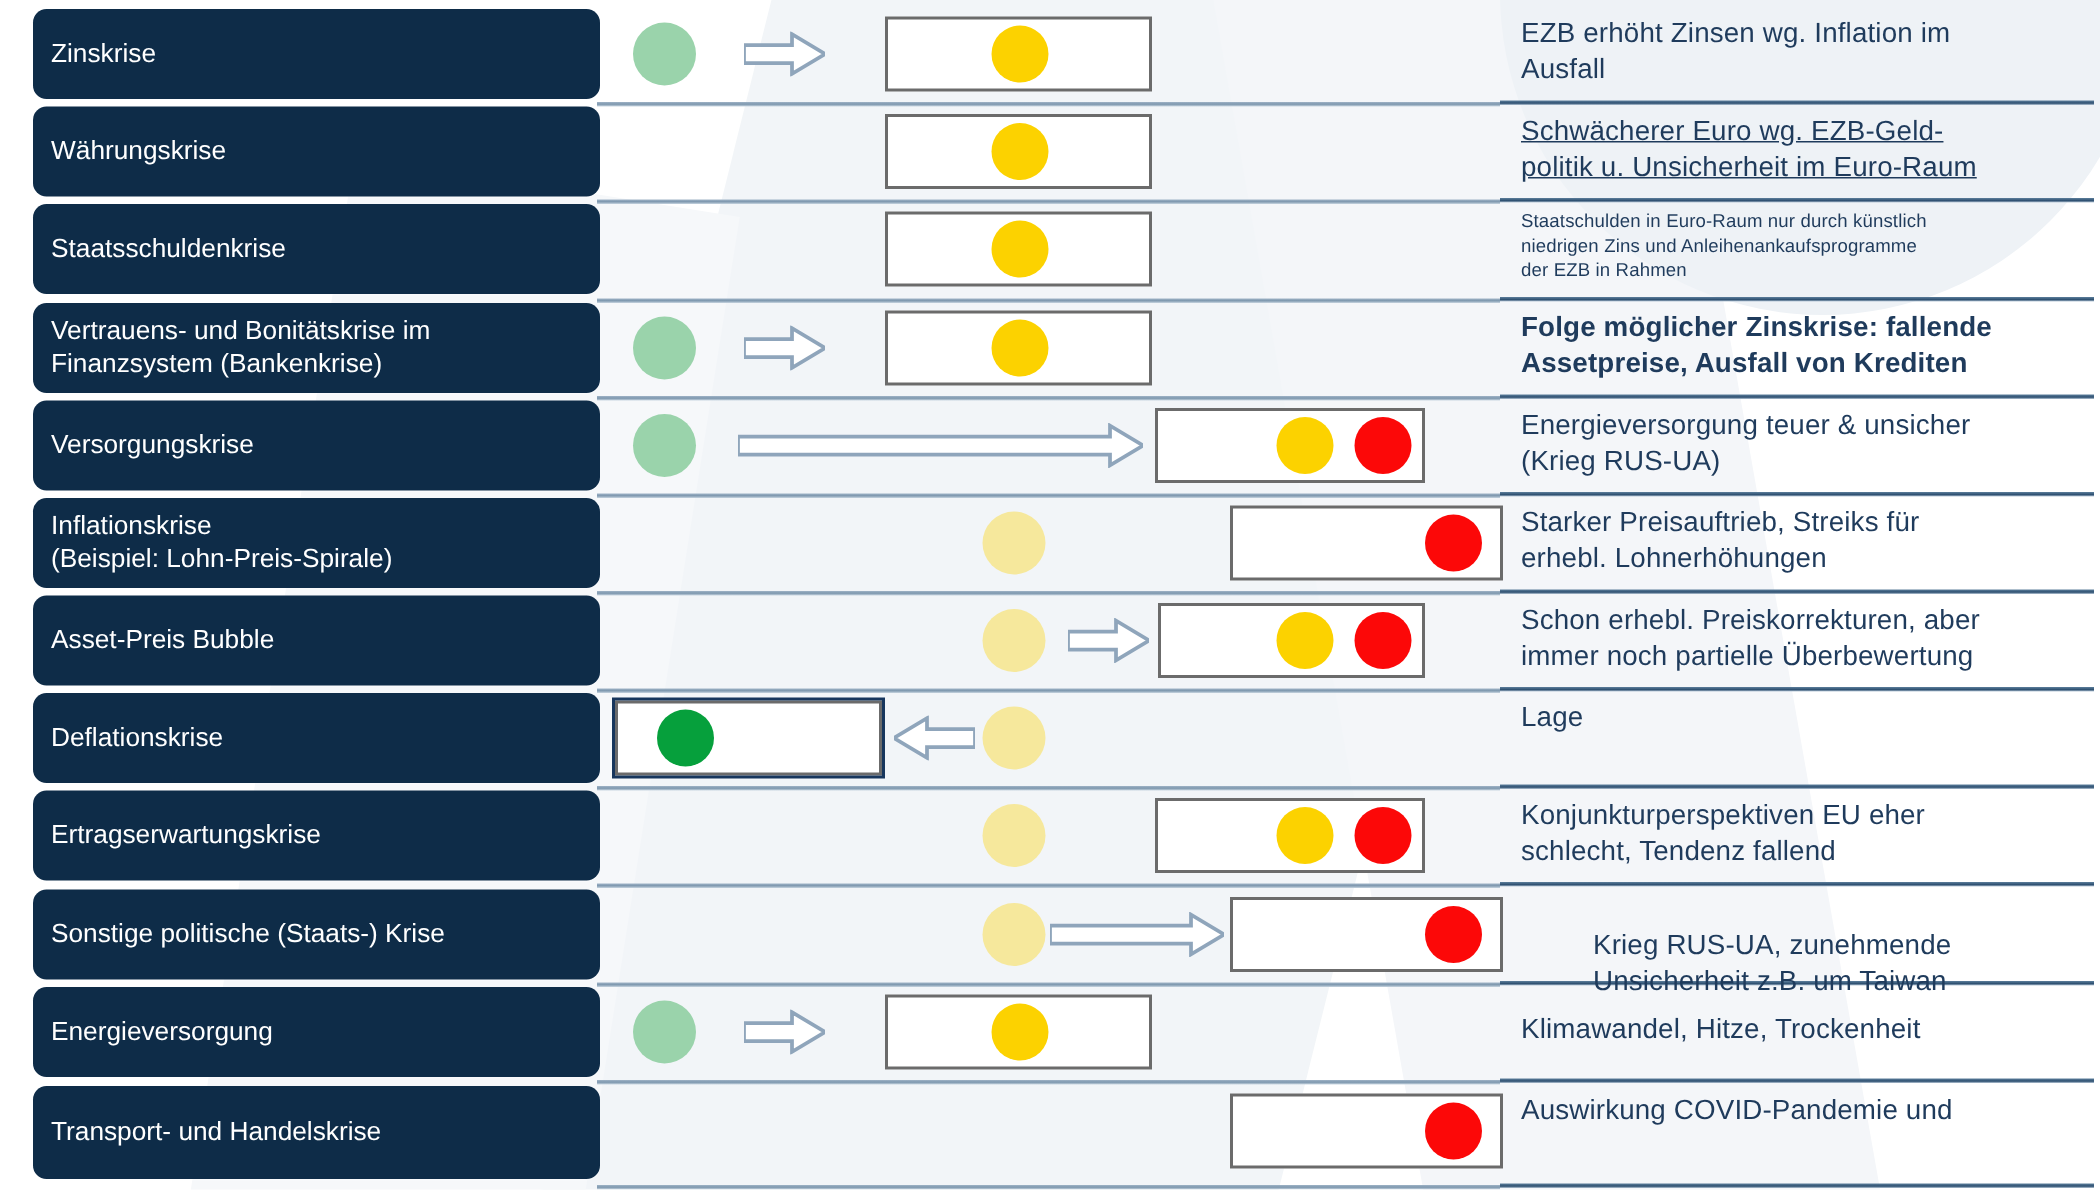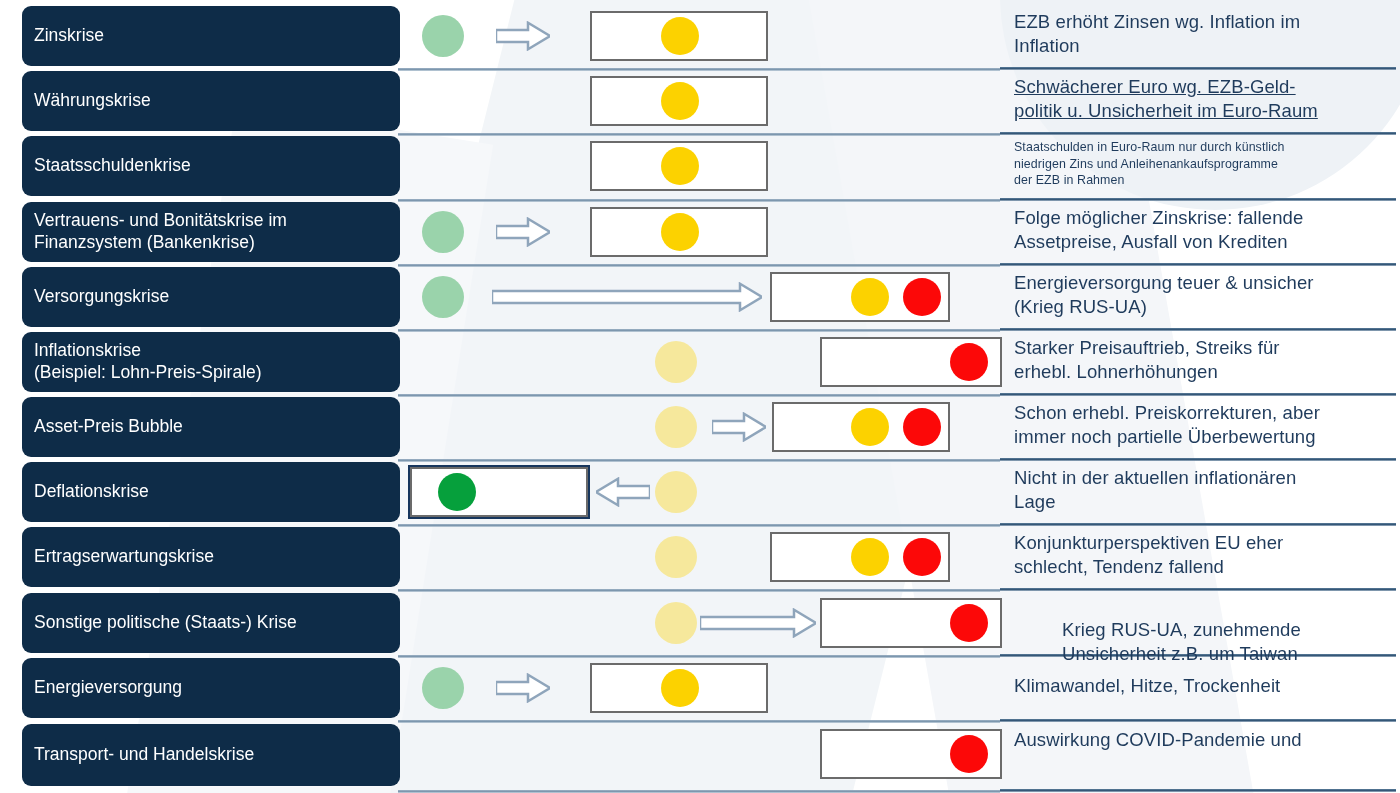--- a/index.html
+++ b/index.html
@@ -95,21 +95,21 @@
       <div class="sep right-part" style="top: 67px; width: 396px;"></div>
       <div class="dot green-light" style="width: 42px; height: 42px; left: 422px; top: 15px;"></div>
       <div class="arrow" style="left: 496px; top: 21px;"><svg width="54" height="30" viewBox="0 0 54 30">
           <path d="M0,9 L32,9 L32,1.7999999999999998 L54,15 L32,28.2 L32,21 L0,21 Z" fill="#ffffff" stroke="#8fa5bb" stroke-width="2.5" stroke-linejoin="miter"></path>
         </svg></div>
       <div class="frame" style="left: 590px; width: 178px; height: 50px; top: 11px;">
         <div class="dot yellow" style="width: 38px; height: 38px; left: 69px; top: 4px; position: absolute;"></div>
       </div>
       <div class="desc" style="top: 10.3px;">
         <div>EZB erhöht Zinsen wg. Inflation im</div>
-        <div>Inflation</div>
+        <div>Ausfall</div>
       </div>
     </div>
     <div class="row" style="top: 0px;">
       <div class="label-box" style="top: 71px; height: 60px;">
         <div>
           <span>Währungskrise</span>
         </div>
       </div>
       <div class="sep left-part" style="top: 133px; width: 602px;"></div>
       <div class="sep right-part" style="top: 132px; width: 396px;"></div>
@@ -147,21 +147,21 @@
       </div>
       <div class="sep left-part" style="top: 264px; width: 602px;"></div>
       <div class="sep right-part" style="top: 263px; width: 396px;"></div>
       <div class="dot green-light" style="width: 42px; height: 42px; left: 422px; top: 211px;"></div>
       <div class="arrow" style="left: 496px; top: 217px;"><svg width="54" height="30" viewBox="0 0 54 30">
           <path d="M0,9 L32,9 L32,1.7999999999999998 L54,15 L32,28.2 L32,21 L0,21 Z" fill="#ffffff" stroke="#8fa5bb" stroke-width="2.5" stroke-linejoin="miter"></path>
         </svg></div>
       <div class="frame" style="left: 590px; width: 178px; height: 50px; top: 207px;">
         <div class="dot yellow" style="width: 38px; height: 38px; left: 69px; top: 4px; position: absolute;"></div>
       </div>
-      <div class="desc" style="top: 206.3px;">
+      <div class="desc" style="top: 206.3px; font-weight: bold;">
         <div>Folge möglicher Zinskrise: fallende</div>
         <div>Assetpreise, Ausfall von Krediten</div>
       </div>
     </div>
     <div class="row" style="top: 0px;">
       <div class="label-box" style="top: 267px; height: 60px;">
         <div>
           <span>Versorgungskrise</span>
         </div>
       </div>
@@ -228,21 +228,20 @@
       <div class="sep left-part" style="top: 524px; width: 602px;"></div>
       <div class="sep right-part" style="top: 523px; width: 396px;"></div>
       <div class="dot yellow-faded" style="width: 42px; height: 42px; left: 655px; top: 471px;"></div>
       <div class="arrow" style="left: 596px; top: 477px;"><svg width="54" height="30" viewBox="0 0 54 30">
           <path d="M54,9 L22,9 L22,1.7999999999999998 L0,15 L22,28.2 L22,21 L54,21 Z" fill="#ffffff" stroke="#8fa5bb" stroke-width="2.5" stroke-linejoin="miter"></path>
         </svg></div>
       <div class="frame accent" style="left: 410px; width: 178px; height: 50px; top: 467px;">
         <div class="dot green-dark" style="width: 38px; height: 38px; left: 26px; top: 4px; position: absolute;"></div>
       </div>
       <div class="desc" style="top: 466.3px;">
-        <div>Nicht in der aktuellen inflationären</div>
         <div>Lage</div>
       </div>
     </div>
     <div class="row" style="top: 0px;">
       <div class="label-box" style="top: 527px; height: 60px;">
         <div>
           <span>Ertragserwartungskrise</span>
         </div>
       </div>
       <div class="sep left-part" style="top: 589px; width: 602px;"></div>

